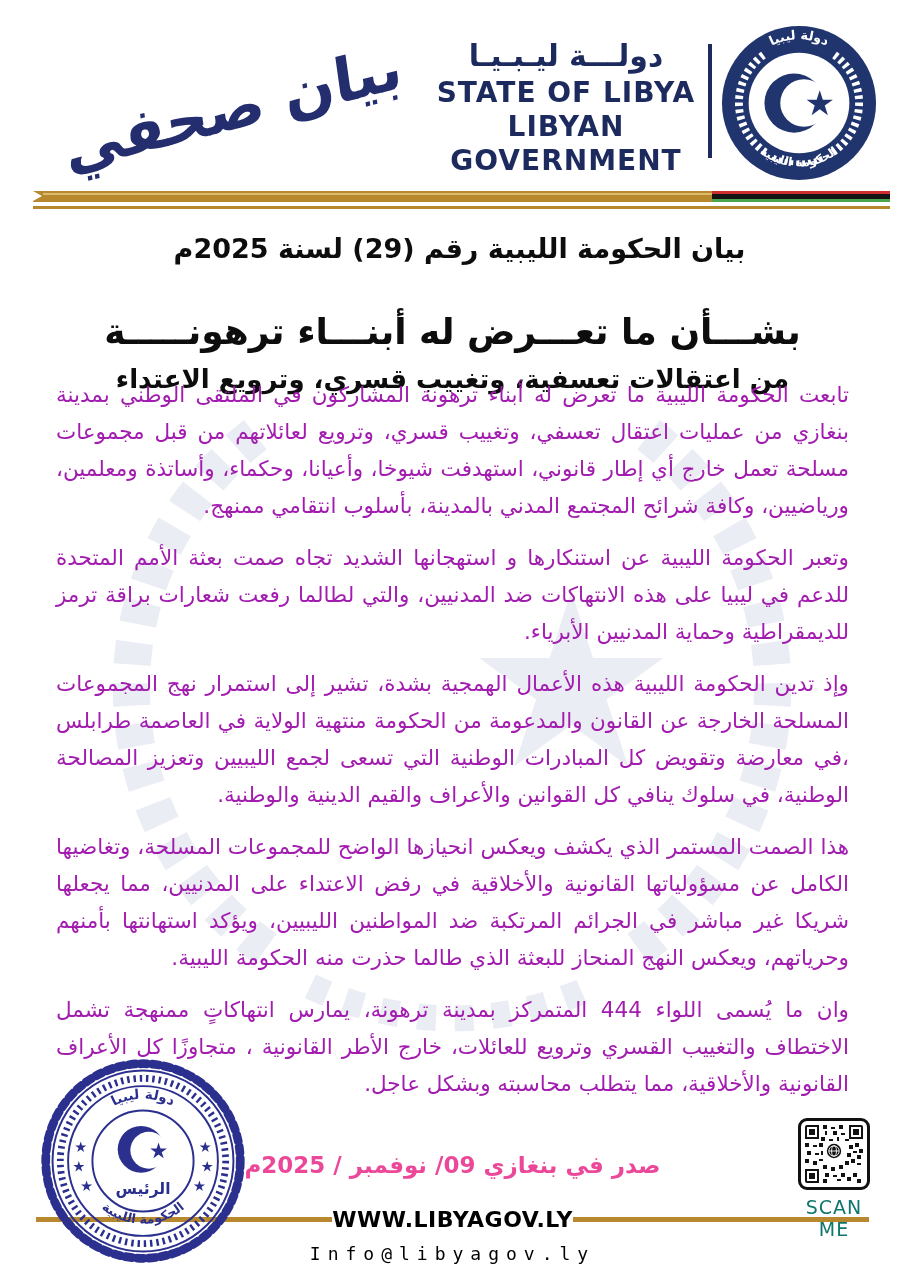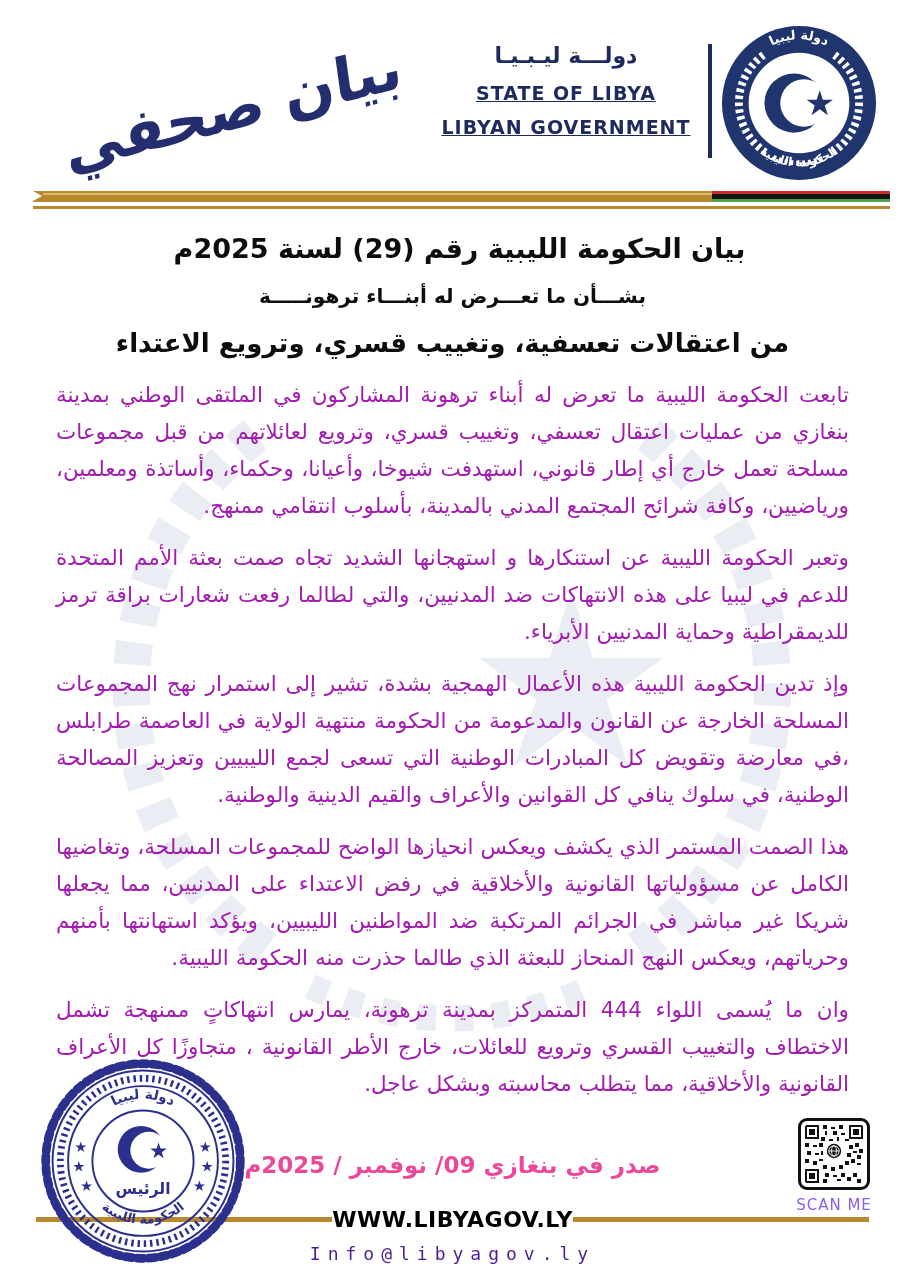--- a/index.html
+++ b/index.html
@@ -4,60 +4,60 @@
 <style>
   html,body{margin:0;padding:0;background:#ffffff;}
   .page{position:relative;width:905px;height:1280px;background:#ffffff;overflow:hidden;
         font-family:"DejaVu Sans",sans-serif;}
   
   .calligraphy{position:absolute;left:88px;top:28px;width:290px;height:160px;
     display:flex;align-items:center;justify-content:center;
     transform:rotate(-14deg) skewX(-6deg);
     font-size:60px;font-weight:bold;color:#242d6e;white-space:nowrap;}
   .org-block{position:absolute;left:430px;top:36px;width:272px;text-align:center;color:#1c2a5e;}
-  .org-ar{font-size:22px;font-weight:bold;line-height:40px;}
-  .org-en{font-size:19px;font-weight:bold;letter-spacing:1px;line-height:34px;text-decoration:underline;}
+  .org-ar{font-size:30px;font-weight:bold;line-height:40px;}
+  .org-en{font-size:28px;font-weight:bold;letter-spacing:1px;line-height:34px;}
   .vbar{position:absolute;left:708px;top:44px;width:4px;height:114px;background:#1c2a5e;}
   .emblem{position:absolute;left:720px;top:24px;width:158px;height:158px;}
   
   .div-main{position:absolute;top:191px;left:33px;width:679px;height:11px;background:#b8882f;}
   .div-main::before{content:'';position:absolute;left:0;top:0;width:0;height:0;
     border-top:5.5px solid transparent;border-bottom:5.5px solid transparent;border-left:9px solid #ffffff;}
   .div-main::after{content:'';position:absolute;left:10px;right:0;top:2px;height:2px;background:#dcbb6b;}
   .div-flag{position:absolute;top:191px;left:712px;width:178px;height:11px;}
   .div-flag .r{height:3px;background:#cf2e2e;}
   .div-flag .b{height:5px;background:#141414;}
   .div-flag .g{height:3px;background:#4aa54e;}
   .div-thin{position:absolute;top:206px;left:33px;width:857px;height:3px;background:#b8882f;}
   
   .title{position:absolute;top:226px;left:0;right:0;text-align:center;direction:rtl;
     color:#0d0d0d;font-weight:bold;z-index:2;}
   .t1{font-size:27px;line-height:46px;padding-left:14px;}
-  .t2{font-size:20px;line-height:48px;}
+  .t2{font-size:36px;line-height:48px;margin-top:36px;}
   .t3{font-size:26px;line-height:46px;}
   
   .watermark{position:absolute;left:42px;top:278px;width:820px;height:820px;opacity:0.09;z-index:0;}
   .body-text{position:absolute;top:376px;left:56px;right:56px;direction:rtl;text-align:justify;
     font-size:21.5px;line-height:37px;font-weight:normal;color:#a21caf;z-index:2;}
   .body-text p{margin:0 0 15px 0;}
   
   .stamp{position:absolute;left:36px;top:1054px;width:214px;height:214px;z-index:2;}
   .issued{position:absolute;top:1152px;left:0;right:0;text-align:center;direction:rtl;
     font-size:23px;font-weight:bold;color:#ec4899;z-index:2;}
   .qr-wrap{position:absolute;left:795px;top:1118px;width:78px;text-align:center;z-index:2;}
   .qr-box{width:72px;height:72px;border:3px solid #111;border-radius:9px;background:#fff;
     box-sizing:border-box;padding:4px;}
-  .qr-label{font-size:15px;color:#8b5cf6;margin-top:2px;letter-spacing:1px;
+  .qr-label{font-size:19px;color:#0f766e;margin-top:2px;letter-spacing:1px;
     font-family:"DejaVu Sans",sans-serif;}
   .site-row{position:absolute;top:1207px;left:0;right:0;display:flex;align-items:center;
     justify-content:center;gap:0;z-index:1;}
   .gold-line{height:5px;background:#b8882f;width:296px;}
   .site{font-size:22px;font-weight:bold;letter-spacing:0.5px;color:#000;white-space:nowrap;}
   .email{position:absolute;top:1243px;left:0;right:0;text-align:center;font-size:18px;
-    letter-spacing:7px;color:#4c1d95;font-family:"DejaVu Sans Mono",monospace;}
+    letter-spacing:7px;color:#000000;font-family:"DejaVu Sans Mono",monospace;}
 </style>
 </head>
 <body>
 
 <div class="page">
 
   <svg class="watermark" viewBox="-110 -110 220 220" xmlns="http://www.w3.org/2000/svg">
     <g stroke="#2f4390" fill="none">
       <path d="M -50 70 A 86 86 0 0 1 -50 -70" stroke-width="10" stroke-dasharray="6 5"></path>
       <path d="M 50 70 A 86 86 0 0 0 50 -70" stroke-width="10" stroke-dasharray="6 5"></path>

